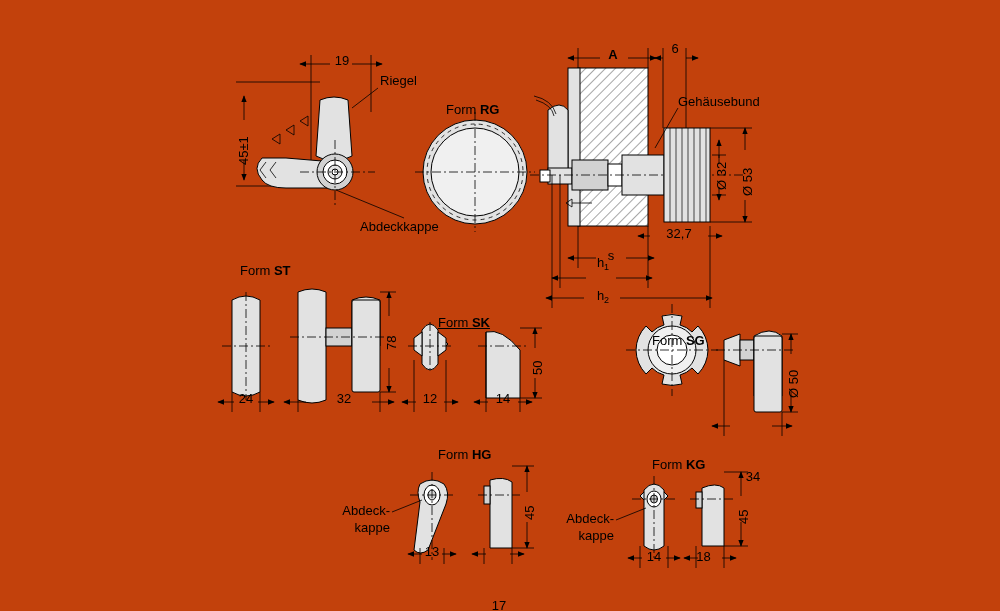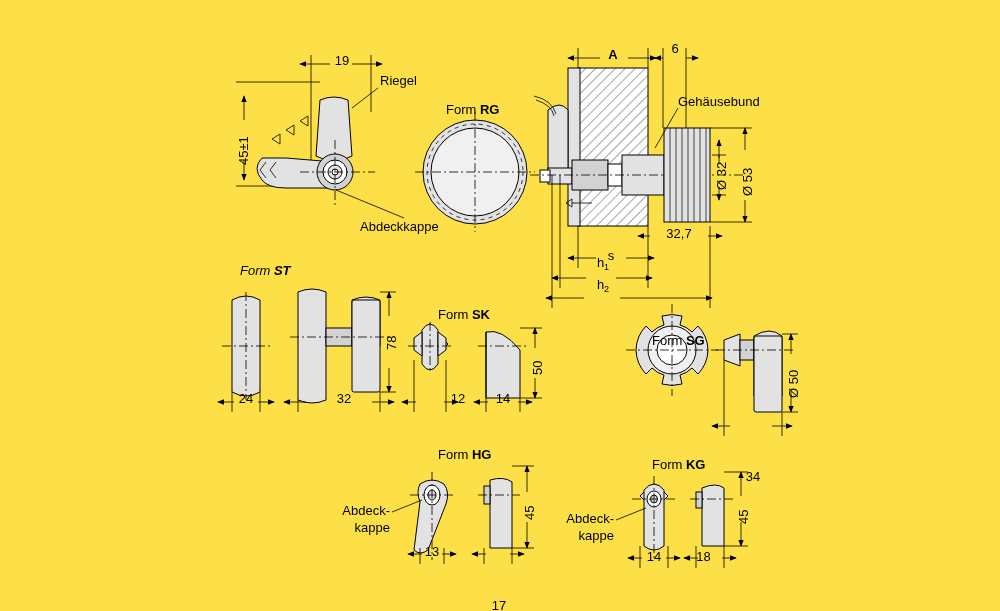--- a/index.html
+++ b/index.html
@@ -4,21 +4,21 @@
 <style>
   html, body {
     margin: 0;
     padding: 0;
     background: #ffffff;
   }
   #root {
     position: relative;
     width: 1000px;
     height: 611px;
-    background: #fde047;
+    background: #c2410c;
     font-family: "Liberation Sans", sans-serif;
     color: #000000;
     overflow: hidden;
   }
   .lbl {
     position: absolute;
     font-size: 13px;
     line-height: 1.15;
     color: #000;
     white-space: pre;
@@ -322,29 +322,29 @@
   <div class="lbl" style="left:446px; top:103px;"><span>Form </span><b>RG</b></div>
 
   <div class="lbl b c" style="left:596px; top:48px; width:34px;">A</div>
   <div class="lbl c" style="left:660px; top:42px; width:30px;">6</div>
   <div class="lbl" style="left:678px; top:95px;">Gehäusebund</div>
   <div class="vert" style="left:714px; top:190px;">Ø 32</div>
   <div class="vert" style="left:740px; top:196px;">Ø 53</div>
   <div class="lbl c" style="left:651px; top:227px; width:56px;">32,7</div>
   <div class="lbl c" style="left:598px; top:249px; width:26px;">s</div>
   <div class="lbl c" style="left:588px; top:256px; width:30px;"><span>h</span><span style="font-size:9px; vertical-align:-3px;">1</span></div>
-  <div class="lbl c" style="left:588px; top:278px; width:30px;text-align:center;"><span>h</span><span style="font-size:9px; vertical-align:-3px;">2</span></div>
-
-  <div class="lbl" style="left:240px; top:264px;font-style:italic;"><span>Form </span><b>ST</b></div>
+  <div class="lbl c" style="left:588px; top:289px; width:30px;text-align:center;"><span>h</span><span style="font-size:9px; vertical-align:-3px;">2</span></div>
+
+  <div class="lbl" style="left:240px; top:264px;"><span>Form </span><b>ST</b></div>
   <div class="lbl c" style="left:230px; top:392px; width:32px;">24</div>
   <div class="lbl c" style="left:327px; top:392px; width:34px;">32</div>
   <div class="vert" style="left:384px; top:350px;">78</div>
 
-  <div class="lbl" style="left:438px; top:308px;"><span>Form </span><b>SK</b></div>
-  <div class="lbl c" style="left:414px; top:392px; width:32px;padding-left:28px;">12</div>
+  <div class="lbl" style="left:438px; top:316px;text-decoration:underline;"><span>Form </span><b>SK</b></div>
+  <div class="lbl c" style="left:414px; top:392px; width:32px;">12</div>
   <div class="lbl c" style="left:486px; top:392px; width:34px;">14</div>
   <div class="vert" style="left:530px; top:375px;">50</div>
 
   <div class="lbl" style="left:652px; top:334px;"><span>Form </span><b>SG</b></div>
   <div class="lbl c" style="left:736px; top:432px; width:34px;margin-top:38px;">34</div>
   <div class="vert" style="left:786px; top:398px;">Ø 50</div>
 
   <div class="lbl" style="left:438px; top:448px;"><span>Form </span><b>HG</b></div>
   <div class="lbl r" style="left:330px; top:504px; width:60px;">Abdeck-</div>
   <div class="lbl r" style="left:330px; top:521px; width:60px;">kappe</div>

